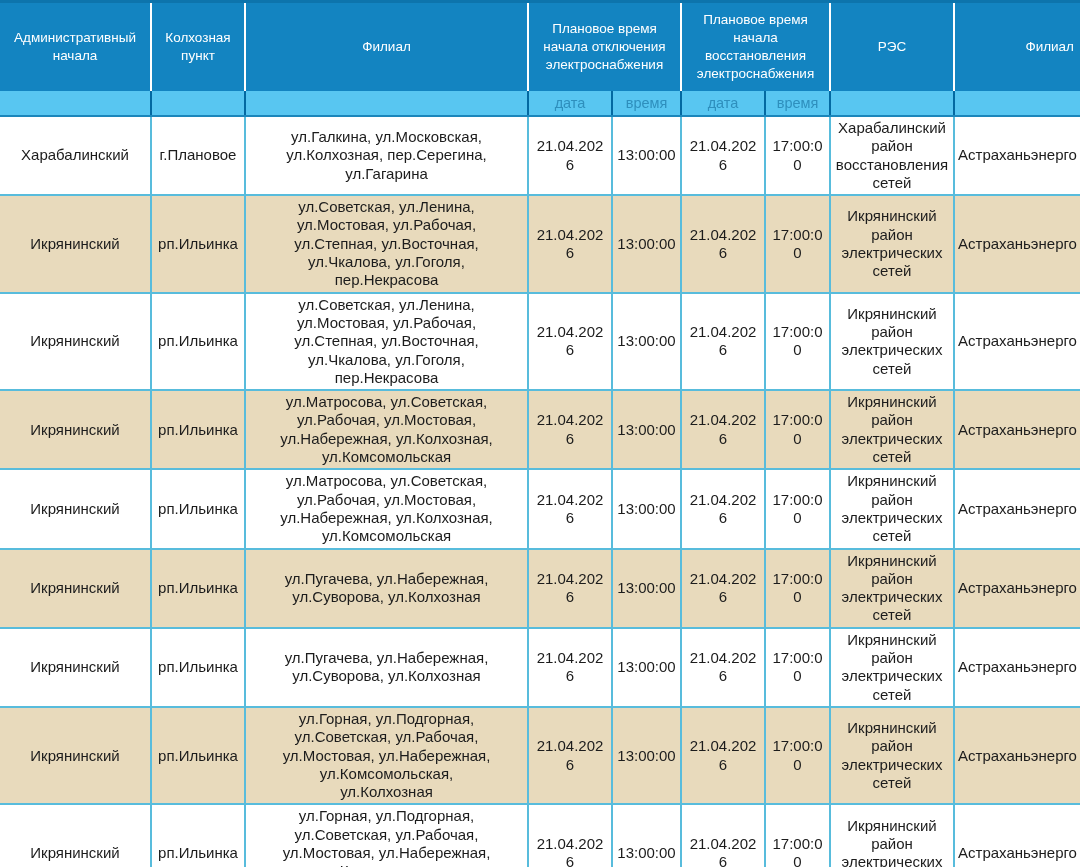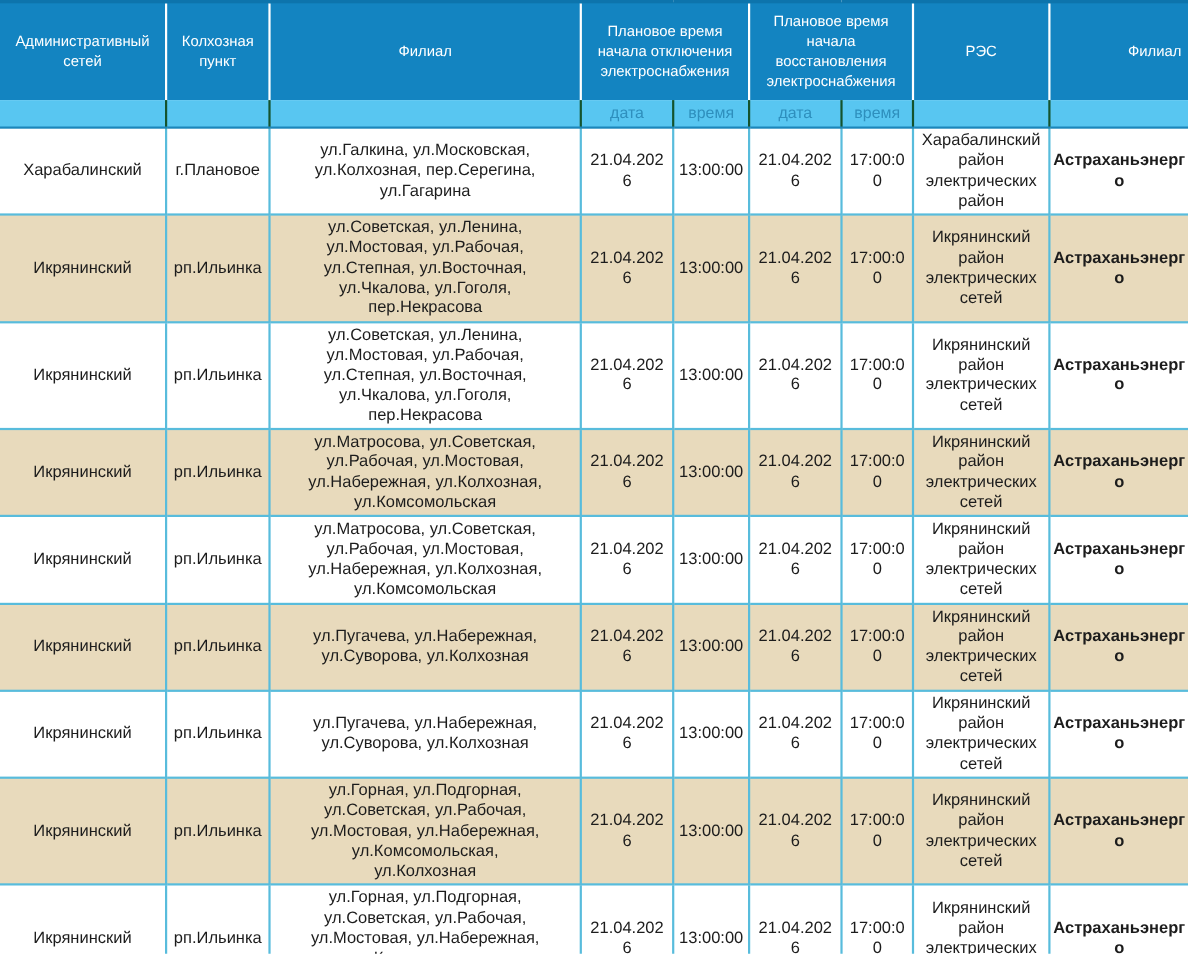--- a/index.html
+++ b/index.html
@@ -48,41 +48,41 @@
   tr.head-sub th{
     background:var(--subheader-bg);
     color:var(--subheader-text);
     font-weight:400;
     font-size:14.5px;
     height:24px;
     text-align:center;
     vertical-align:middle;
     padding:0 4px;
     border-left:2px solid #ffffff;
-    border-right:2px solid #14532d;
+    border-right:2px solid #0369a1;
     border-bottom:2px solid var(--header-divider);
   }
   tr.head-sub th:first-child{border-left:none;}
   tr.head-sub th:last-child{border-right:none;}
   
   tbody td{
     color:var(--data-text);
     font-size:15px;
     line-height:1.22;
     text-align:center;
     vertical-align:middle;
     height:73px;
     padding:2px 4px;
     border:2px solid var(--grid-border);
     background:var(--row-white);
     word-wrap:break-word;
   }
   tbody tr:nth-child(even) td{background:var(--row-beige);}
   tbody td:first-child{border-left:none;}
-  tbody td:last-child{border-right:none;font-weight:bold;}
+  tbody td:last-child{border-right:none;}
   tbody tr:first-child td{border-top:none;}
   tbody tr:last-child td{border-bottom:2px solid var(--bottom-border);}
   tbody td.c-streets{padding:2px 26px;}
   tbody td.c-branch{padding:2px 1px;}
   tbody td.c-res{padding:2px 4px;}
 </style>
 </head>
 <body>
 
 <table>
@@ -92,21 +92,21 @@
     <col style="width:283px">
     <col style="width:84px">
     <col style="width:69px">
     <col style="width:84px">
     <col style="width:65px">
     <col style="width:124px">
     <col style="width:126px">
   </colgroup>
   <thead>
     <tr class="head-main">
-      <th>Административный сетей</th>
+      <th>Административный начала</th>
       <th>Колхозная пункт</th>
       <th>Филиал</th>
       <th colspan="2">Плановое время начала отключения электроснабжения</th>
       <th colspan="2">Плановое время начала восстановления электроснабжения</th>
       <th>РЭС</th>
       <th>Филиал</th>
     </tr>
     <tr class="head-sub">
       <th></th>
       <th></th>
@@ -121,21 +121,21 @@
   </thead>
   <tbody id="table-body">
       <tr>
         <td class="c-district">Харабалинский</td>
         <td class="c-settlement">г.Плановое</td>
         <td class="c-streets">ул.Галкина, ул.Московская, ул.Колхозная, пер.Серегина, ул.Гагарина</td>
         <td class="c-outage-date">21.04.2026</td>
         <td class="c-outage-time">13:00:00</td>
         <td class="c-restore-date">21.04.2026</td>
         <td class="c-restore-time">17:00:00</td>
-        <td class="c-res">Харабалинский район электрических район</td>
+        <td class="c-res">Харабалинский район восстановления сетей</td>
         <td class="c-branch">Астраханьэнерго</td>
       </tr>
       <tr>
         <td class="c-district">Икрянинский</td>
         <td class="c-settlement">рп.Ильинка</td>
         <td class="c-streets">ул.Советская, ул.Ленина, ул.Мостовая, ул.Рабочая, ул.Степная, ул.Восточная, ул.Чкалова, ул.Гоголя, пер.Некрасова</td>
         <td class="c-outage-date">21.04.2026</td>
         <td class="c-outage-time">13:00:00</td>
         <td class="c-restore-date">21.04.2026</td>
         <td class="c-restore-time">17:00:00</td>

